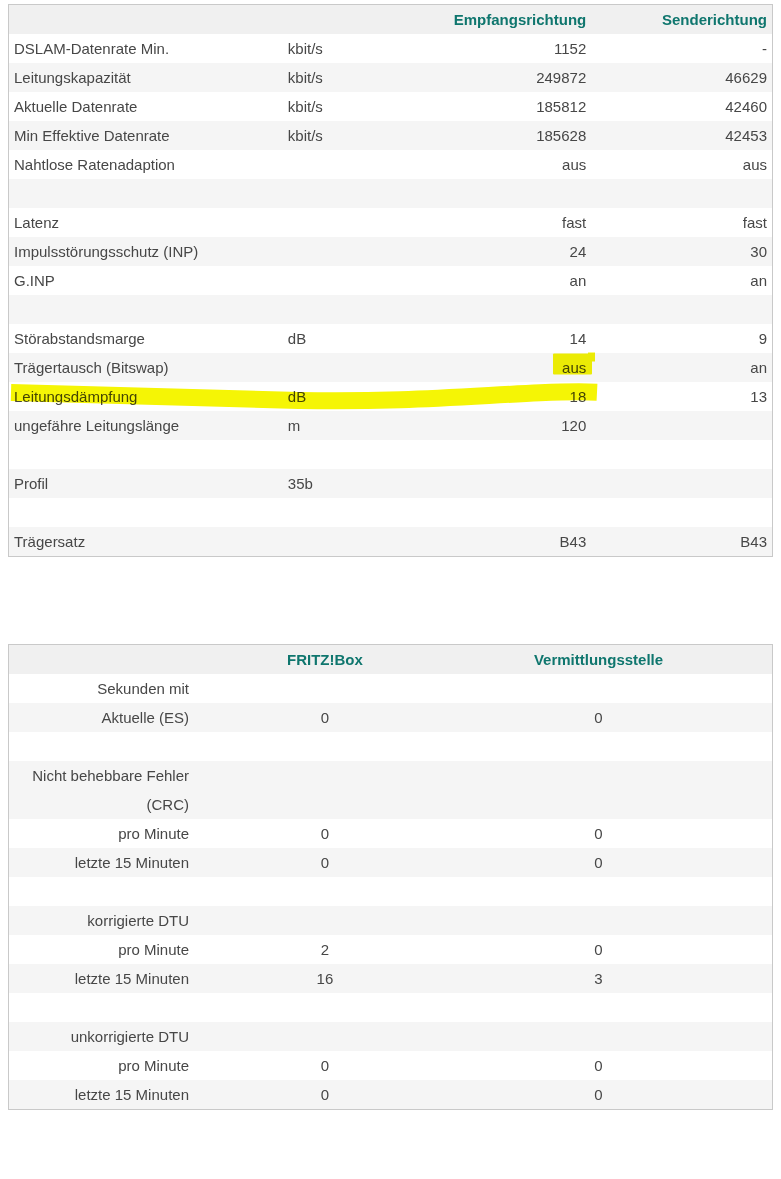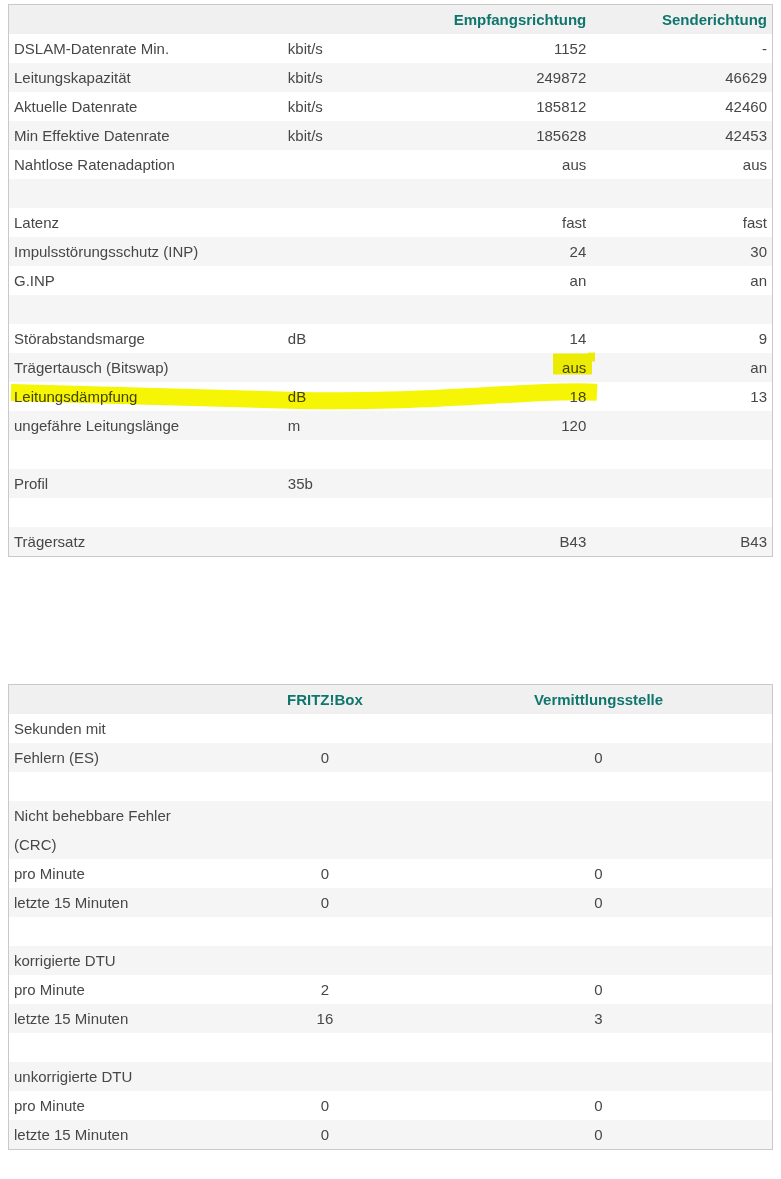--- a/index.html
+++ b/index.html
@@ -40,23 +40,23 @@
     overflow:hidden;
   }
   .tbl tbody tr:nth-child(even) td{background:#f5f5f5;}
   
   .t1 th:nth-child(3),.t1 th:nth-child(4),
   .t1 td:nth-child(3),.t1 td:nth-child(4){text-align:right;}
   
   .t2 th:nth-child(2),.t2 th:nth-child(3),
   .t2 td:nth-child(2),.t2 td:nth-child(3){text-align:center;}
   .t1{top:4px;}
-  .t2{top:684px;}
+  .t2{top:644px;}
   
-  .t2 td:first-child{white-space:normal;}
+  .t2 td:first-child{white-space:normal;text-align:right;}
   .t2 td:first-child .cellwrap{max-width:175px;line-height:29px;}
   .overlay{
     position:absolute;
     left:0;top:0;
     width:781px;height:1179px;
     pointer-events:none;
     mix-blend-mode:multiply;
   }
 </style>
 </head>
@@ -353,21 +353,21 @@
         </td>
         <td>
           <div class="cellwrap"></div>
         </td>
         <td>
           <div class="cellwrap"></div>
         </td>
       </tr>
       <tr>
         <td>
-          <div class="cellwrap">Fehlern (ES)</div>
+          <div class="cellwrap">Aktuelle (ES)</div>
         </td>
         <td>
           <div class="cellwrap">0</div>
         </td>
         <td>
           <div class="cellwrap">0</div>
         </td>
       </tr>
       <tr>
         <td>

